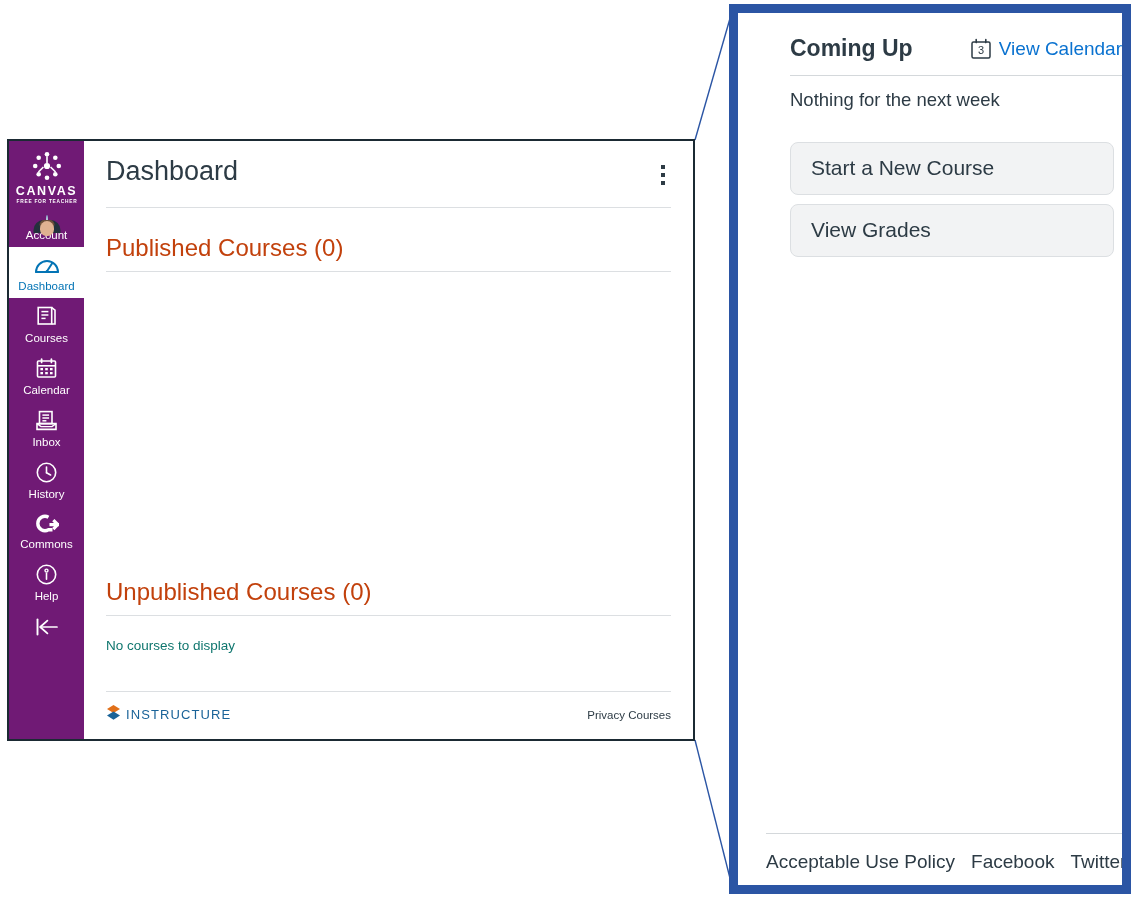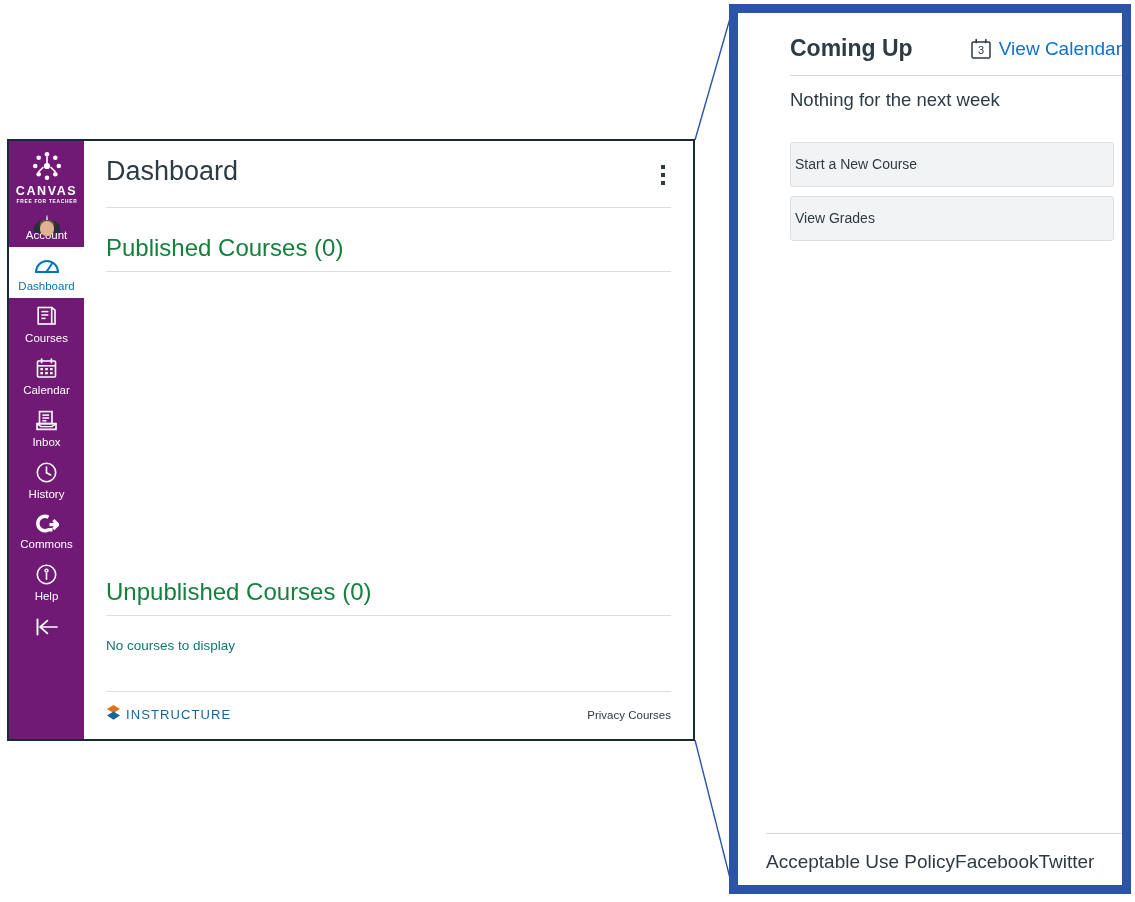--- a/index.html
+++ b/index.html
@@ -198,21 +198,21 @@
   }
   .kebab span {
     display: block;
     width: 4px;
     height: 4px;
     background: #2d3b45;
   }
 
   .section-title {
     font-size: 24px;
-    color: #15803d;
+    color: #c2410c;
     font-weight: normal;
     margin: 26px 0 0 0;
     padding: 0 0 9px 0;
     border-bottom: 1px solid #dcdfe2;
     font-family: "Liberation Sans", sans-serif;
   }
   .published-spacer {
     flex: 1 1 auto;
     min-height: 0;
   }
@@ -322,38 +322,39 @@
   .callout-buttons {
     margin: 31px 0 0 52px;
     margin-right: 8px;
     display: flex;
     flex-direction: column;
     gap: 9px;
   }
   .callout-btn {
     background: #f2f3f4;
     border: 1px solid #dcdfe2;
-    border-radius: 3px;
-    padding: 13px 0 14px 4px;
-    font-size: 14px;
+    border-radius: 8px;
+    padding: 13px 0 14px 20px;
+    font-size: 21px;
     color: #2d3b45;
     text-align: left;
     cursor: pointer;
     font-family: "Liberation Sans", sans-serif;
   }
   .callout-spacer {
     flex: 1 1 auto;
     min-height: 0;
   }
   .callout-footer {
     border-top: 1px solid #d4d8db;
     margin: 0 0 0 28px;
     padding: 17px 0 12px 0;
     display: flex;
     align-items: center;
+    gap: 16px;
   }
   .callout-footer a {
     font-size: 19px;
     color: #2d3b45;
     text-decoration: none;
     cursor: pointer;
     white-space: nowrap;
     font-family: "Liberation Sans", sans-serif;
   }
   .cal-icon-box {

